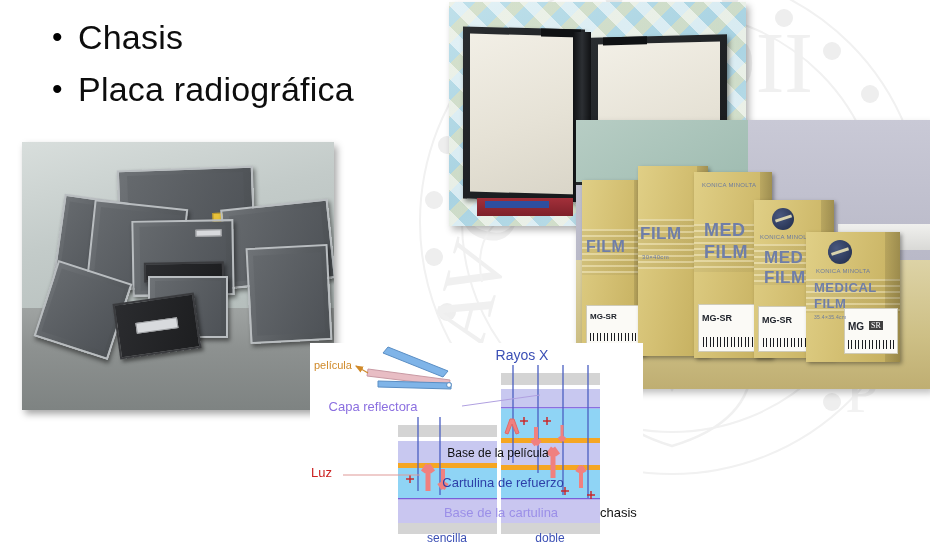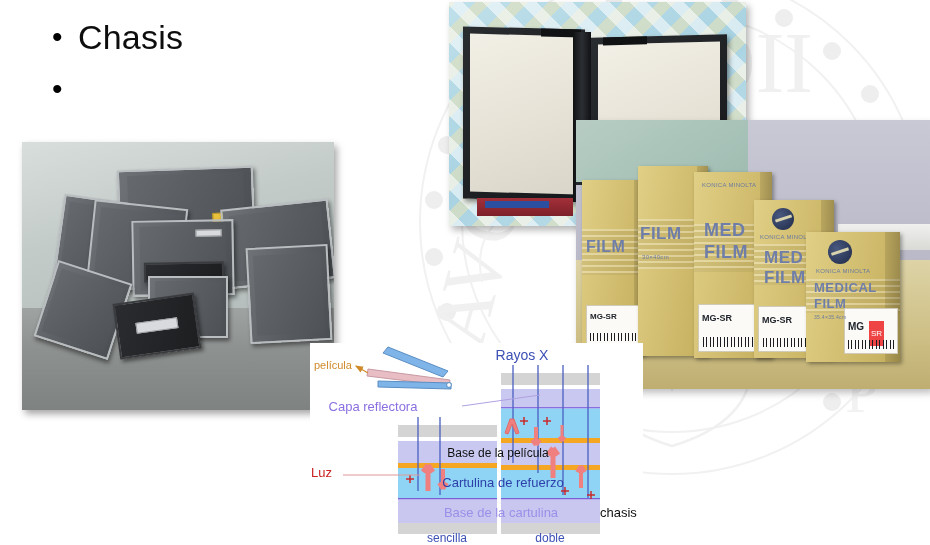--- a/index.html
+++ b/index.html
@@ -152,20 +152,21 @@
   </svg>
 </div>
 
 <div id="bullets">
   <div class="bullet-row">
     <div class="bullet-dot">•</div>
     <div class="bullet-text">Chasis</div>
   </div>
   <div class="bullet-row">
     <div class="bullet-dot">•</div>
+    <div class="bullet-text">Placa radiográfica</div>
   </div>
 </div>
 
 <div class="photo" id="photo-cassettes">
   <div class="wall"></div>
   <div class="floor"></div>
 
   <div class="cass" style="left:96px;top:26px;width:132px;height:66px;transform:rotate(-2deg);">
     <div class="inner"></div>
     <div class="ylabel" style="right:8px;bottom:10px;width:30px;height:10px;"></div>
@@ -263,21 +264,21 @@
 
   <div class="fbox" style="left:230px;top:112px;width:94px;height:130px;">
     <div class="ridges" style="top:36%;"></div>
       <div class="side"></div>
     <div class="kdot" style="left:22px;top:8px;width:24px;height:24px;"></div>
     <div class="konica" style="left:10px;top:36px;font-size:6px;">KONICA MINOLTA</div>
     <div class="brandtxt" style="left:8px;top:48px;font-size:13px;text-align:right;">MEDICAL</div>
     <div class="brandtxt" style="left:8px;top:64px;font-size:13px;">FILM</div>
     <div class="wlabel" style="left:38px;bottom:8px;width:52px;height:44px;">
       <div class="lt" style="left:3px;top:12px;font-size:10px;font-weight:bold;">MG</div>
-      <div class="lt" style="left:24px;top:12px;font-size:8px;background:#ef4444;color:#fff;padding:8px 2px;">SR</div>
+      <div class="lt" style="left:24px;top:12px;font-size:8px;background:#404040;color:#fff;padding:0 2px;font-family:Liberation Serif, serif;">SR</div>
       <div class="bars"></div>
     </div>
     <div class="konica" style="left:8px;top:82px;font-size:5px;">35.4×35.4cm</div>
   </div>
 </div>
 
 <div id="diagram">
 <svg width="333" height="202" viewBox="0 0 333 202" xmlns="http://www.w3.org/2000/svg">
   <defs>
     <marker id="arrA" markerWidth="7" markerHeight="7" refX="6" refY="3.5" orient="auto">

